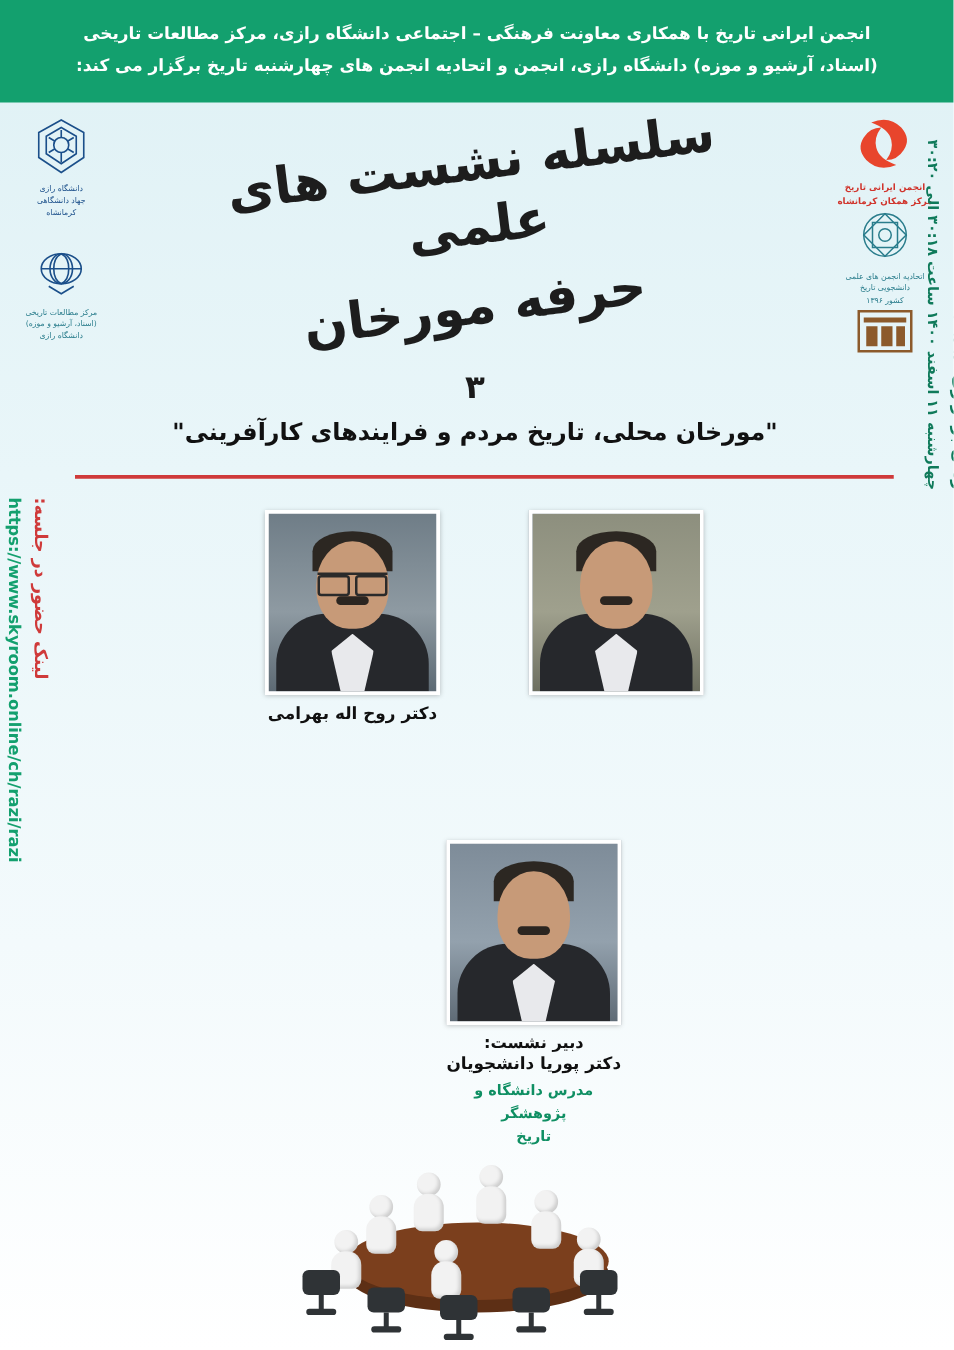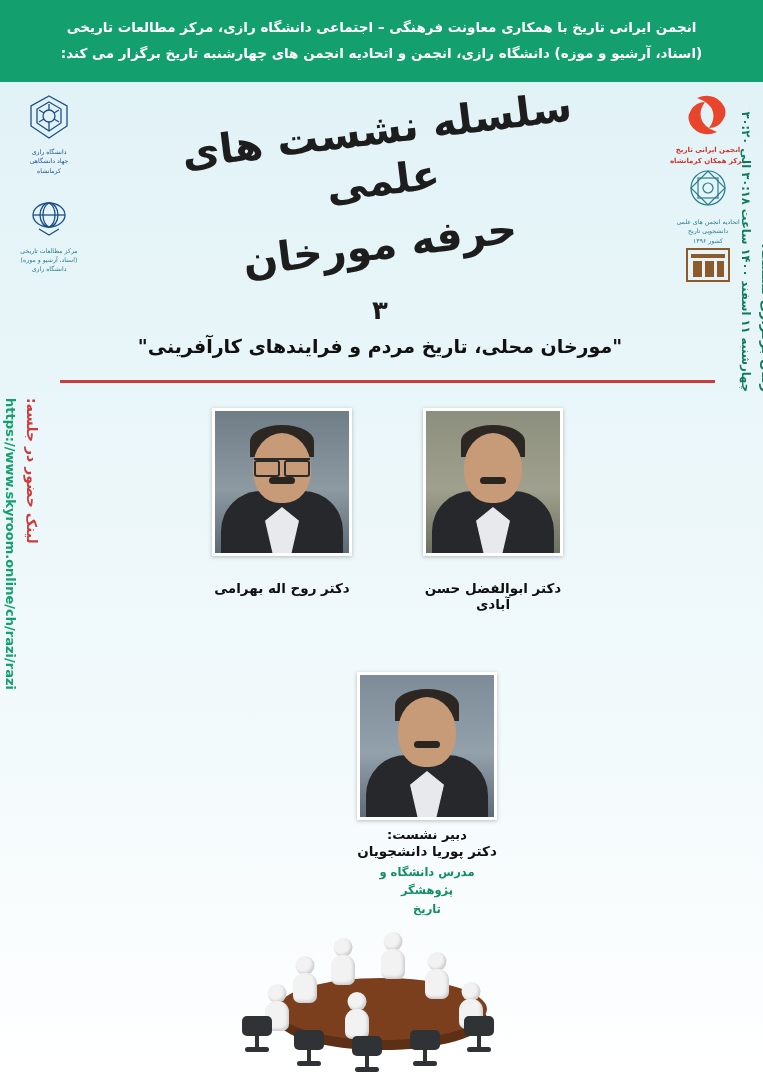--- a/index.html
+++ b/index.html
@@ -167,21 +167,21 @@
     content: ""; position: absolute; top: 0; width: 22px; height: 13px;
     border: 2px solid #2a2a2a; border-radius: 3px;
   }
   .glasses:before { left: 0; }
   .glasses:after { right: 0; }
   .mustache {
     position: absolute; left: 50%; transform: translateX(-50%);
     top: 66px; width: 26px; height: 7px; border-radius: 4px; background: #2b2520;
   }
   .speaker-name {
-    margin-top: 24px;
+    margin-top: 7px;
     font-size: 13.5px; font-weight: bold; color: #101010;
     direction: rtl;
   }
   .speaker-role {
     margin-top: 4px;
     font-size: 11.5px; font-weight: bold; color: #0f8f63;
     line-height: 1.6;
     direction: rtl;
   }
   .moderator-label {
@@ -319,21 +319,20 @@
 
   <div class="speaker" style="top:408px; right:200px;">
     <div class="speaker-photo">
       <div class="photo-bg ph-b"></div>
       <div class="body"></div>
       <div class="shirt"></div>
       <div class="hair"></div>
       <div class="face"></div>
       <div class="mustache"></div>
     </div>
-    <div class="speaker-name">دکتر ابوالفضل حسن آبادی</div>
   </div>
 
   <div class="speaker" style="top:408px; left:212px;">
     <div class="speaker-photo">
       <div class="photo-bg ph-a"></div>
       <div class="body"></div>
       <div class="shirt"></div>
       <div class="hair"></div>
       <div class="face"></div>
       <div class="glasses"></div>

